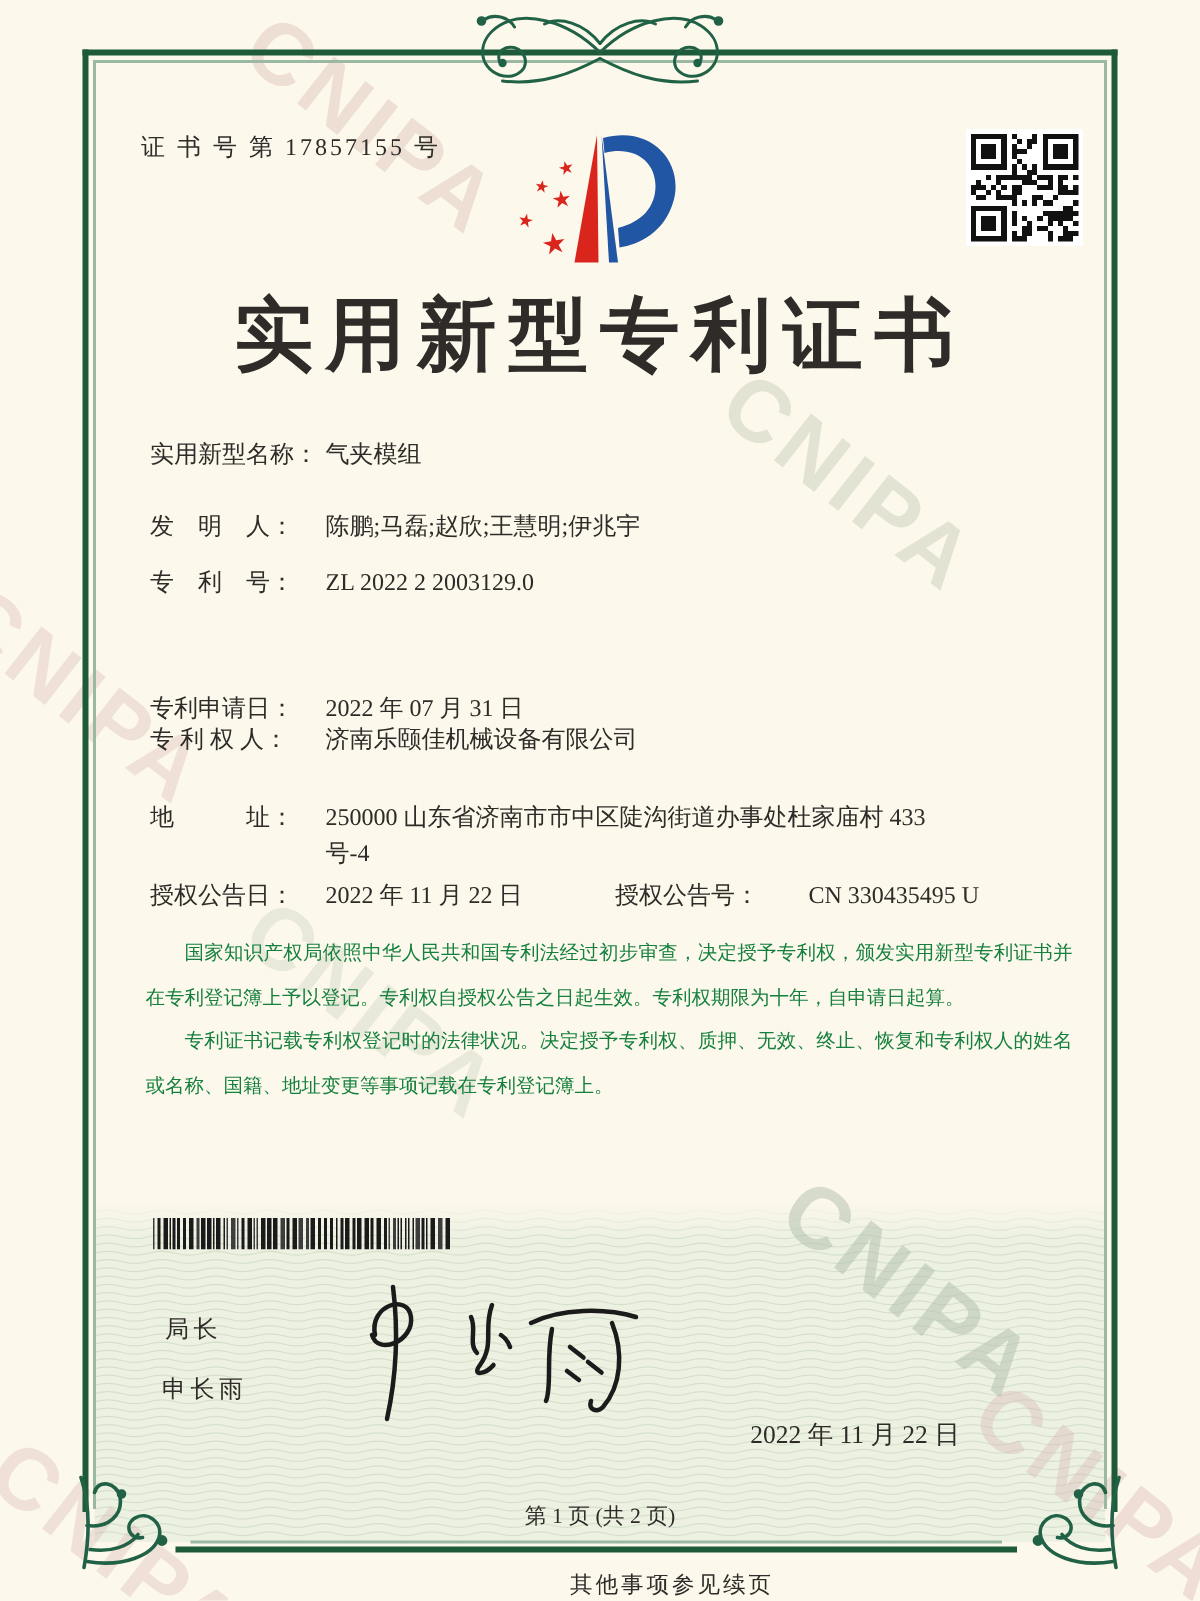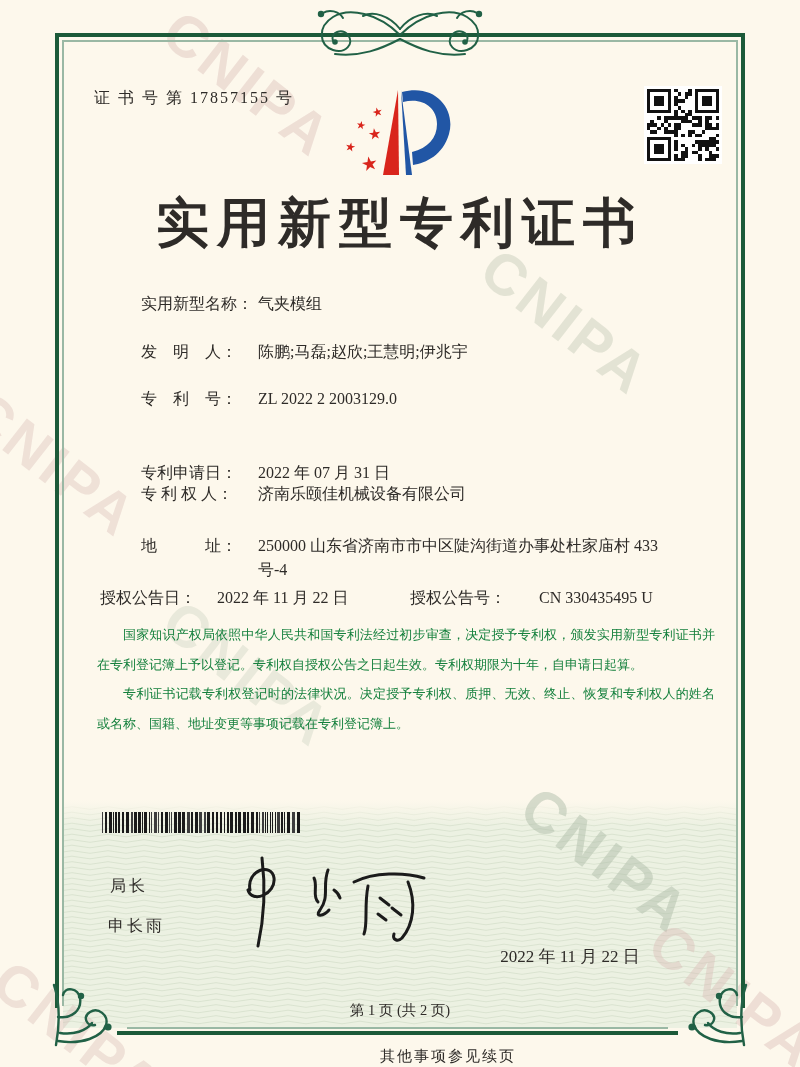--- a/index.html
+++ b/index.html
@@ -4,21 +4,21 @@
 <style>
   html,body{margin:0;padding:0;}
   body{width:800px;height:1067px;background:#fdf8ec;font-family:"Liberation Serif","DejaVu Serif",serif;color:#2e2b28;}
   .page{position:relative;width:800px;height:1067px;overflow:hidden;}
   .abs{position:absolute;}
   .edge{position:absolute;background:#1c5a39;}
   .edge.light{background:#9ab8a4;}
   .wm{position:absolute;font-family:"Liberation Sans","DejaVu Sans",sans-serif;font-weight:700;font-size:58px;letter-spacing:4px;transform:rotate(38deg);pointer-events:none;white-space:nowrap;}
   .cert-no{position:absolute;left:94px;top:88px;font-size:16px;letter-spacing:2px;}
   .title{position:absolute;left:0;top:188px;width:100%;text-align:center;font-size:53px;font-weight:bold;letter-spacing:8px;}
-  .row{position:absolute;left:100px;font-size:16px;line-height:24px;margin-left:41px;}
+  .row{position:absolute;left:100px;font-size:16px;line-height:24px;}
   .lbl{display:inline-block;min-width:113px;vertical-align:top;}
   .val{display:inline-block;vertical-align:top;}
   .val.pre{white-space:pre-line;max-width:520px;}
   .row2{position:absolute;font-size:16px;line-height:24px;}
   .paras{position:absolute;left:97px;top:620px;width:618px;font-size:13px;line-height:29.5px;text-align:justify;color:#15803d;}
   .paras p{margin:0;text-indent:2em;}
   .sig-label{position:absolute;font-size:16px;letter-spacing:3px;}
   .issue-date{position:absolute;left:400px;top:945px;width:340px;text-align:center;font-size:17px;}
   .page-ind{position:absolute;left:0;top:1001px;width:100%;text-align:center;font-size:14.5px;}
   .foot-note{position:absolute;left:0;top:1047px;width:100%;text-align:center;font-size:15px;letter-spacing:2px;padding-left:48px;}
@@ -332,21 +332,21 @@
   <div class="title">实用新型专利证书</div>
 
   <div class="row" style="top:292px;">
     <span class="lbl">实用新型名称：</span>
     <span class="val">气夹模组</span>
   </div>
   <div class="row" style="top:340px;">
     <span class="lbl">发　明　人：</span>
     <span class="val">陈鹏;马磊;赵欣;王慧明;伊兆宇</span>
   </div>
-  <div class="row" style="top:387px;">
+  <div class="row" style="top:377px;">
     <span class="lbl">专　利　号：</span>
     <span class="val">ZL 2022 2 2003129.0</span>
   </div>
   <div class="row" style="top:461px;">
     <span class="lbl">专利申请日：</span>
     <span class="val">2022 年 07 月 31 日</span>
   </div>
   <div class="row" style="top:482px;">
     <span class="lbl">专 利 权 人：</span>
     <span class="val">济南乐颐佳机械设备有限公司</span>

